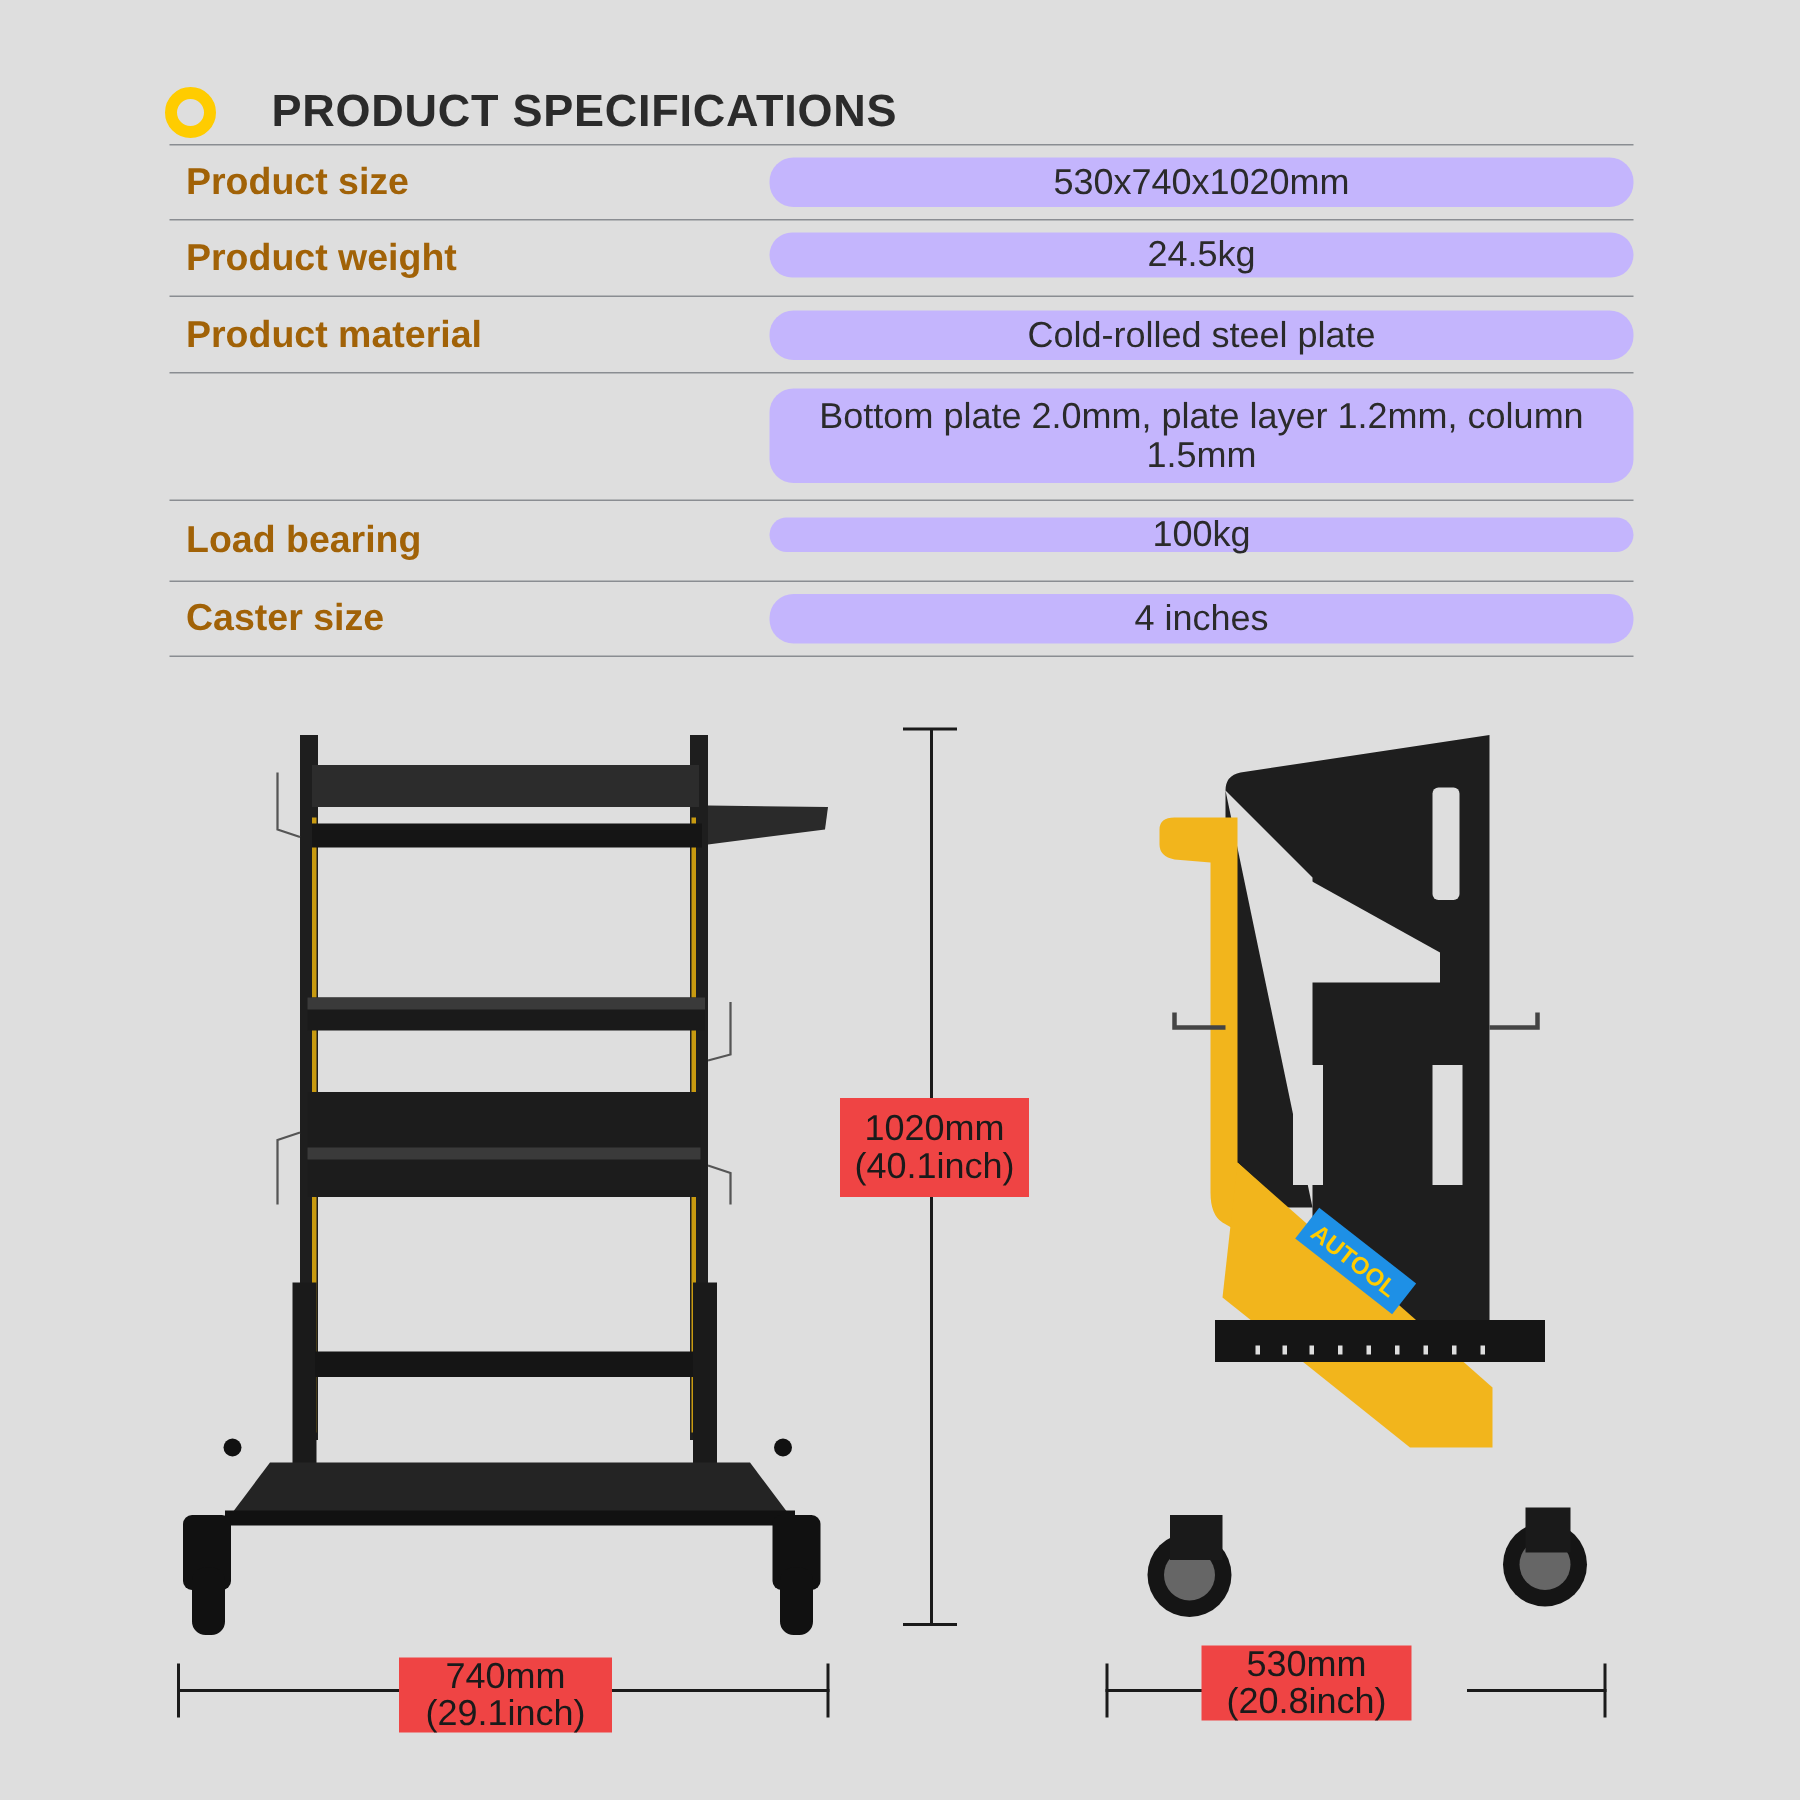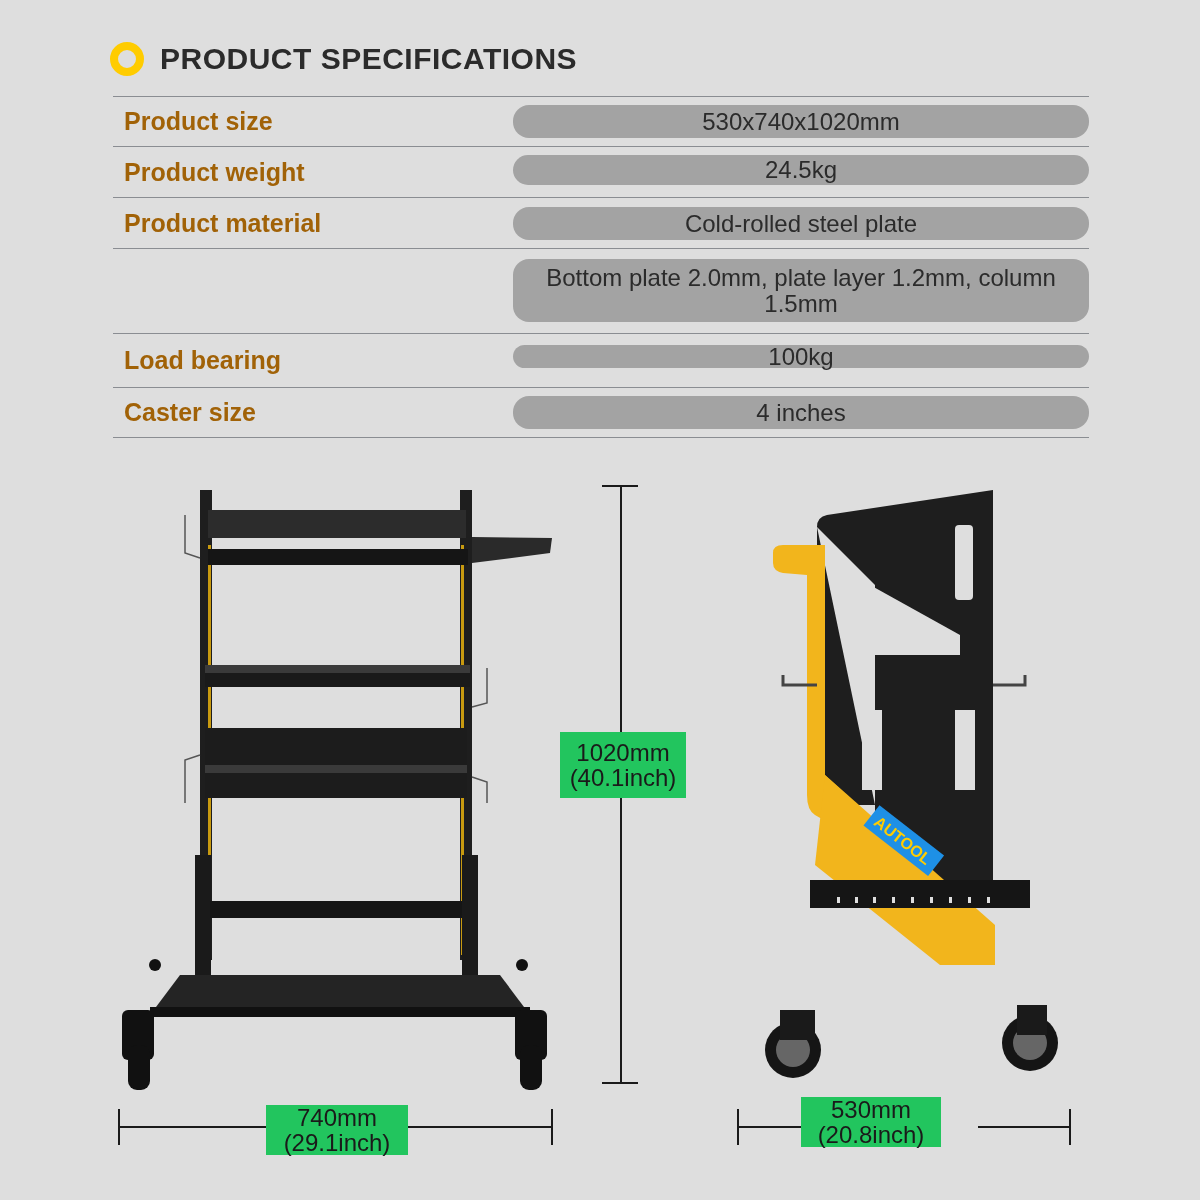--- a/index.html
+++ b/index.html
@@ -1,30 +1,30 @@
 <!DOCTYPE html>
 <html><head>
 <meta charset="utf-8">
 <style>
   html, body { margin: 0; padding: 0; }
   body {
     width: 1200px; height: 1200px; background: #dedede; position: relative; overflow: hidden;
     font-family: "Liberation Sans", sans-serif; color: #2a2a2a;
   }
-  .header { position: absolute; left: 110px; top: 42px; height: 40px; display: flex; align-items: flex-start; }
+  .header { position: absolute; left: 110px; top: 52px; height: 40px; display: flex; align-items: flex-end; gap: 21px; }
   .ring { width: 18px; height: 18px; border-radius: 50%; border: 8px solid #ffcc00; background: #dedede; box-sizing: content-box; margin-right: 16px; }
   .title { font-size: 30px; font-weight: bold; letter-spacing: 0.5px; color: #2b2b2b; }
   .table { position: absolute; left: 113px; top: 96px; width: 976px; }
   .row { position: relative; border-top: 1.5px solid #8a8d92; display: flex; align-items: center; }
   .row:last-child { border-bottom: 1.5px solid #8a8d92; }
   .label { width: 400px; padding-left: 11px; font-size: 25px; font-weight: bold; color: #a16207; }
-  .pill { position: absolute; left: 400px; right: 0; background: #a3a3a3; border-radius: 16px;
+  .pill { position: absolute; left: 400px; right: 0; background: #c4b5fd; border-radius: 16px;
           text-align: center; font-size: 24px; color: #2b2b2b; line-height: 26px; display:flex; align-items:center; justify-content:center; }
   .dim-line { position: absolute; background: #1a1a1a; }
-  .dim-text { position: absolute; text-align: center; font-size: 24px; line-height: 25px; color: #1a1a1a; background: #22c55e; }
+  .dim-text { position: absolute; text-align: center; font-size: 24px; line-height: 25px; color: #1a1a1a; background: #ef4444; }
   svg { position: absolute; }
 </style>
 </head>
 <body>
 
 <div class="header">
   <div class="ring"></div>
   <div class="title">PRODUCT SPECIFICATIONS</div>
 </div>
 

